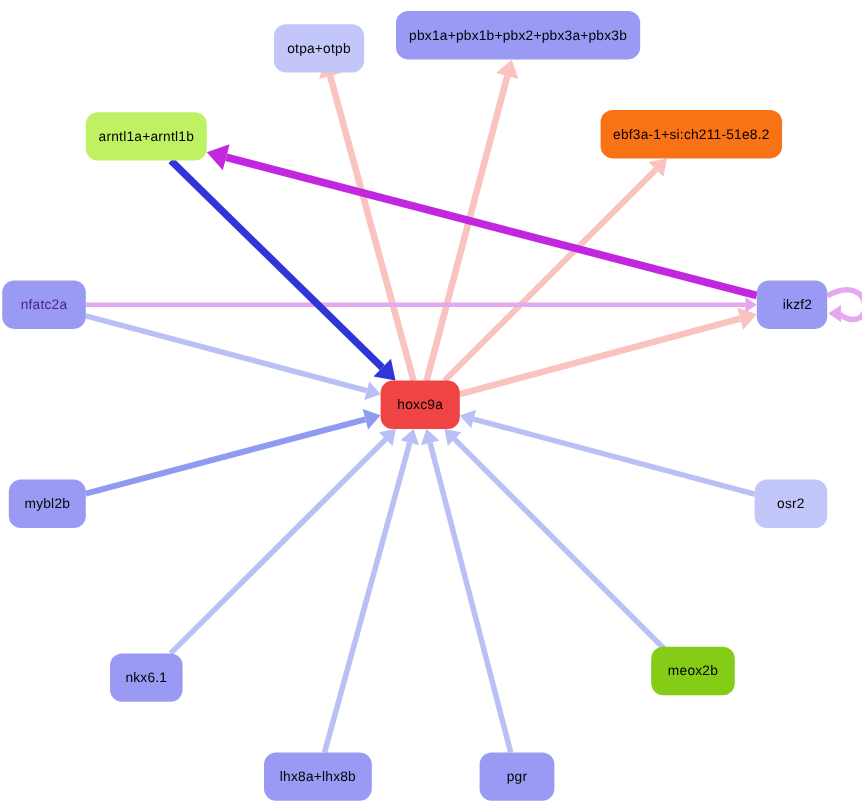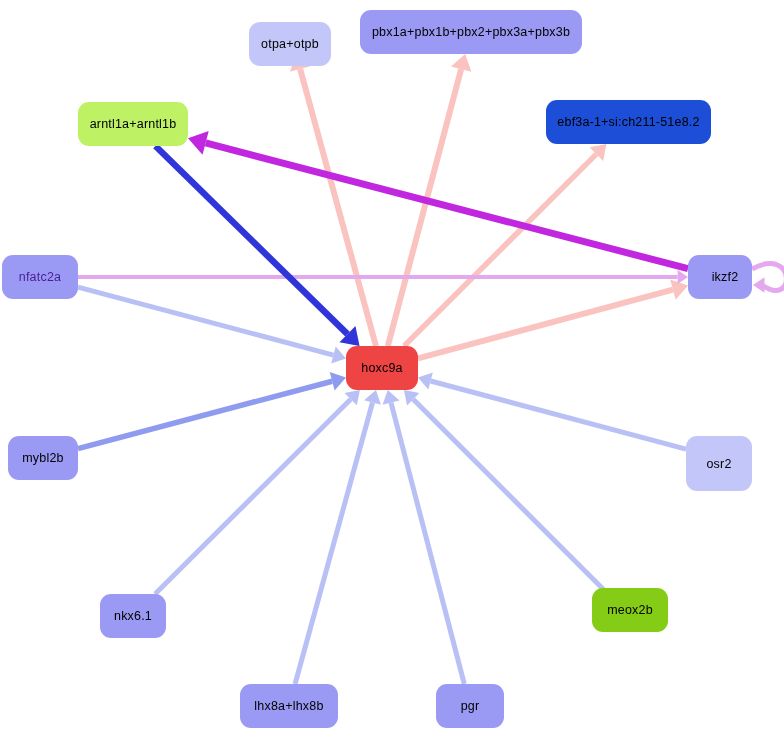--- a/index.html
+++ b/index.html
@@ -118,36 +118,36 @@
   <div id="node-layer">
       <div class="node" style="left: 249px; top: 10px; width: 82px; height: 44px; background: rgb(195, 198, 248); color: rgb(0, 0, 0); margin-top: 12px;">
         <span>otpa+otpb</span>
       </div>
       <div class="node" style="left: 360px; top: 10px; width: 222px; height: 44px; background: rgb(154, 154, 245); color: rgb(0, 0, 0);">
         <span>pbx1a+pbx1b+pbx2+pbx3a+pbx3b</span>
       </div>
       <div class="node" style="left: 78px; top: 102px; width: 110px; height: 44px; background: #bef264; color: rgb(0, 0, 0);">
         <span>arntl1a+arntl1b</span>
       </div>
-      <div class="node" style="left: 546px; top: 100px; width: 165px; height: 44px; background: #1d4ed8; color: rgb(0, 0, 0);">
+      <div class="node" style="left: 546px; top: 100px; width: 165px; height: 44px; background: #f97316; color: rgb(0, 0, 0);">
         <span>ebf3a-1+si:ch211-51e8.2</span>
       </div>
       <div class="node" style="left: 2px; top: 255px; width: 76px; height: 44px; background: rgb(154, 154, 245); color: #4c1d95;">
         <span>nfatc2a</span>
       </div>
       <div class="node" style="left: 688px; top: 255px; width: 64px; height: 44px; background: rgb(154, 154, 245); color: rgb(0, 0, 0); padding-left: 10px;">
         <span>ikzf2</span>
       </div>
       <div class="node" style="left: 346px; top: 346px; width: 72px; height: 44px; background: #ef4444; color: rgb(0, 0, 0);">
         <span>hoxc9a</span>
       </div>
       <div class="node" style="left: 8px; top: 436px; width: 70px; height: 44px; background: rgb(154, 154, 245); color: rgb(0, 0, 0);">
         <span>mybl2b</span>
       </div>
-      <div class="node" style="left: 686px; top: 436px; width: 66px; height: 55px; background: rgb(195, 198, 248); color: rgb(0, 0, 0);">
+      <div class="node" style="left: 686px; top: 436px; width: 66px; height: 44px; background: rgb(195, 198, 248); color: rgb(0, 0, 0);">
         <span>osr2</span>
       </div>
       <div class="node" style="left: 100px; top: 594px; width: 66px; height: 44px; background: rgb(154, 154, 245); color: rgb(0, 0, 0);">
         <span>nkx6.1</span>
       </div>
       <div class="node" style="left: 592px; top: 588px; width: 76px; height: 44px; background: #84cc16; color: rgb(0, 0, 0);">
         <span>meox2b</span>
       </div>
       <div class="node" style="left: 240px; top: 684px; width: 98px; height: 44px; background: rgb(154, 154, 245); color: rgb(0, 0, 0);">
         <span>lhx8a+lhx8b</span>

